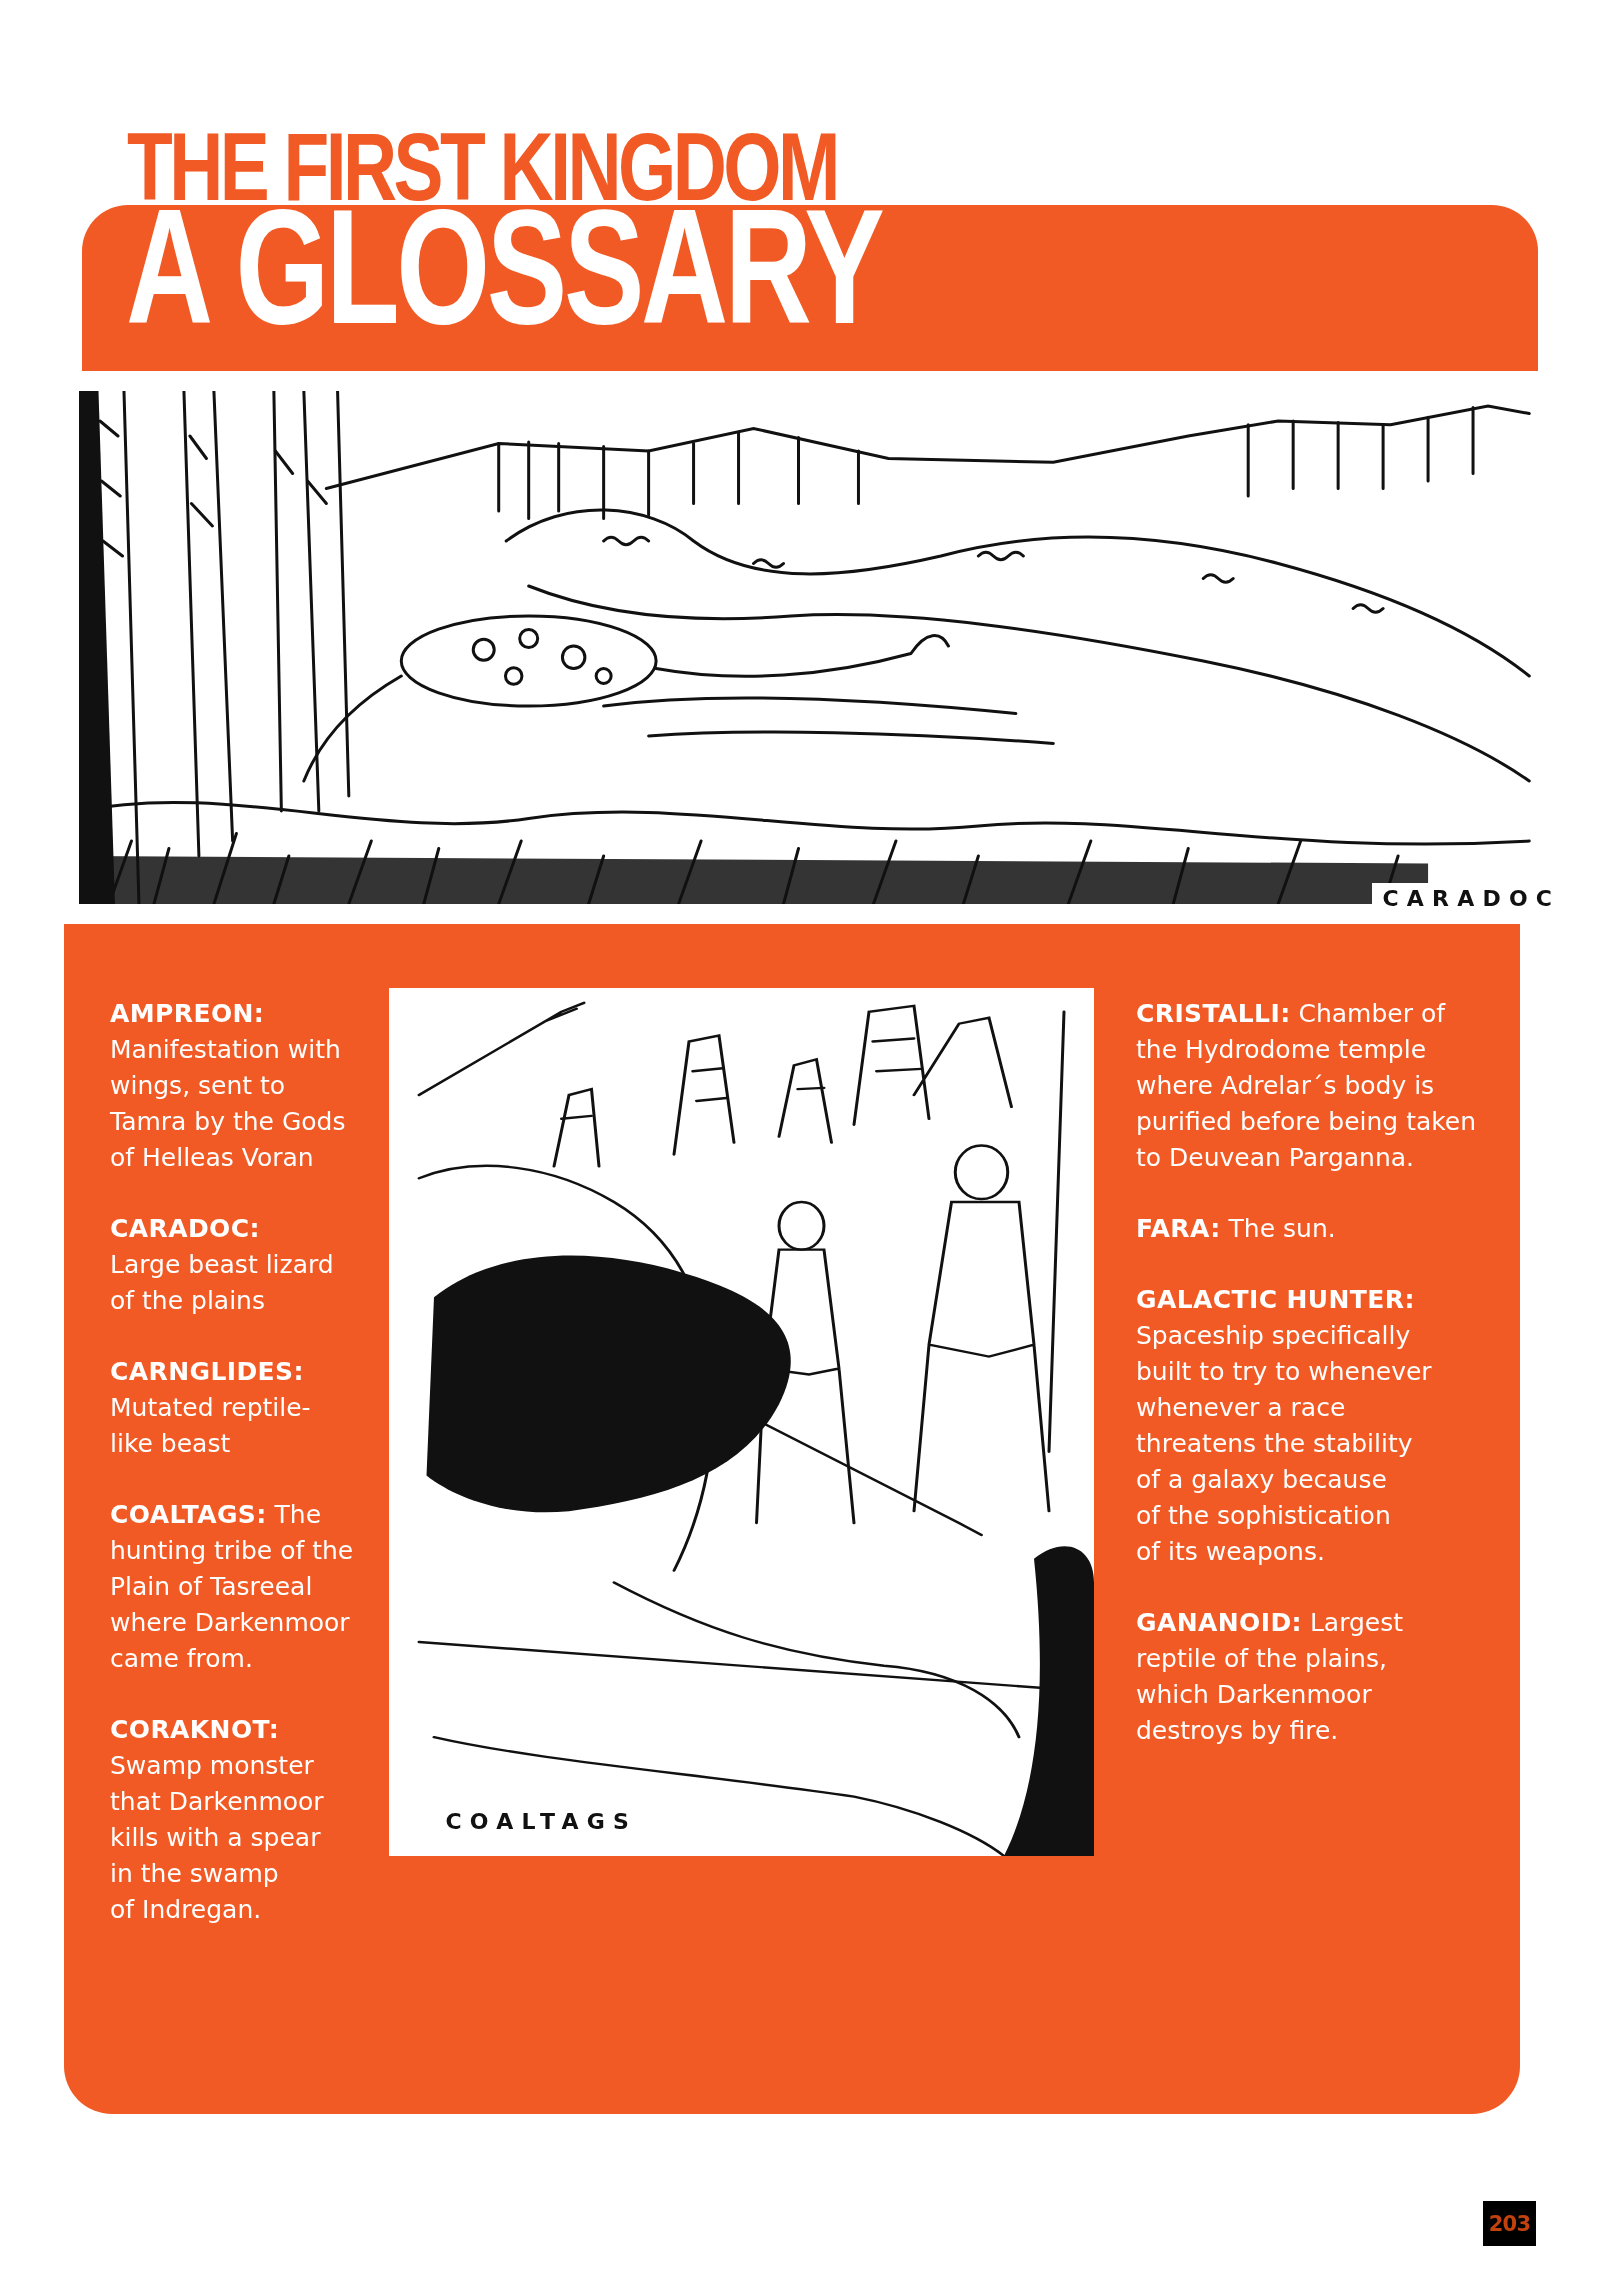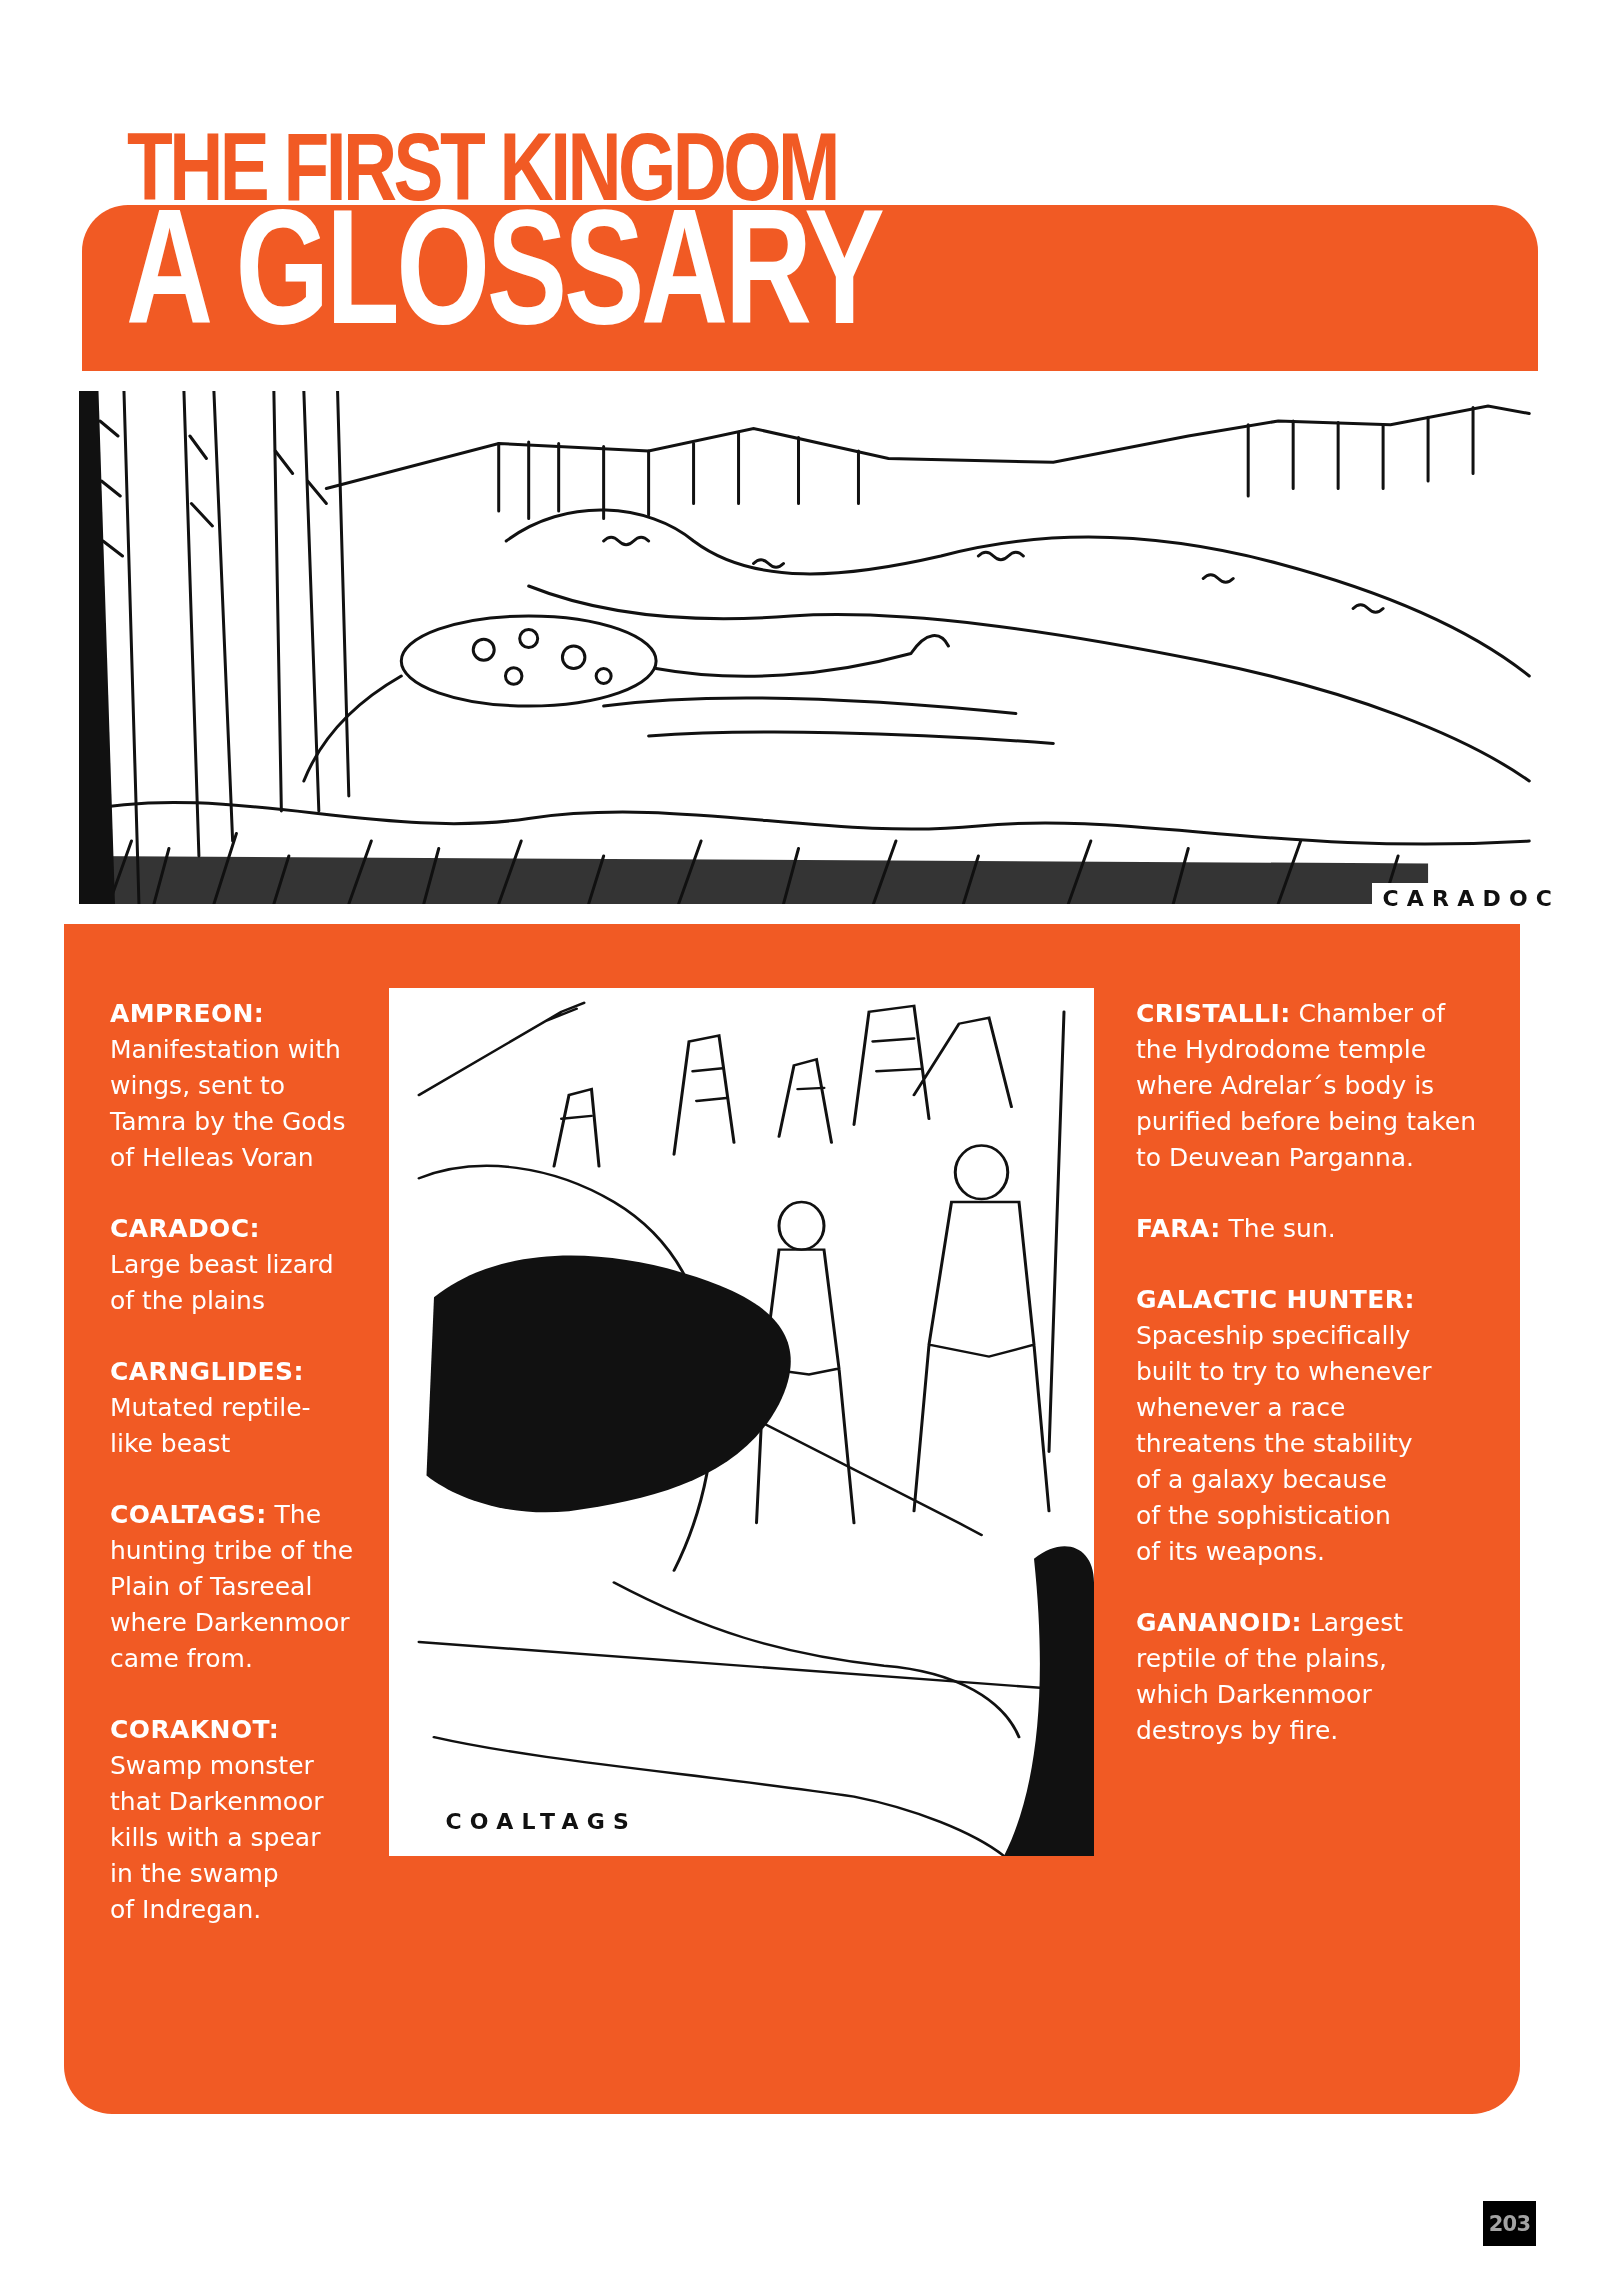--- a/index.html
+++ b/index.html
@@ -55,21 +55,21 @@
     background: #ffffff; overflow: hidden;
   }
   .caption-coaltags {
     position: absolute; left: 52px; bottom: 21px;
     font-family: "DejaVu Sans", sans-serif; font-weight: 700; font-size: 22px;
     letter-spacing: 8.2px; color: #111111; background: #ffffff; padding: 1.5px 4.5px;
   }
 
   .page-number {
     position: absolute; left: 1483px; top: 2201px; width: 53px; height: 45px;
-    background: #000000; color: #a3a3a3;
+    background: #000000; color: #c2410c;
     font-family: "DejaVu Sans", sans-serif; font-weight: 700; font-size: 21px;
     display: flex; align-items: center; justify-content: center; letter-spacing: -0.7px;
   }
 </style>
 </head>
 <body>
 
 <div class="title-top">THE FIRST KINGDOM</div>
 <div class="header-bar"></div>
 <div class="title-main">A GLOSSARY</div>

